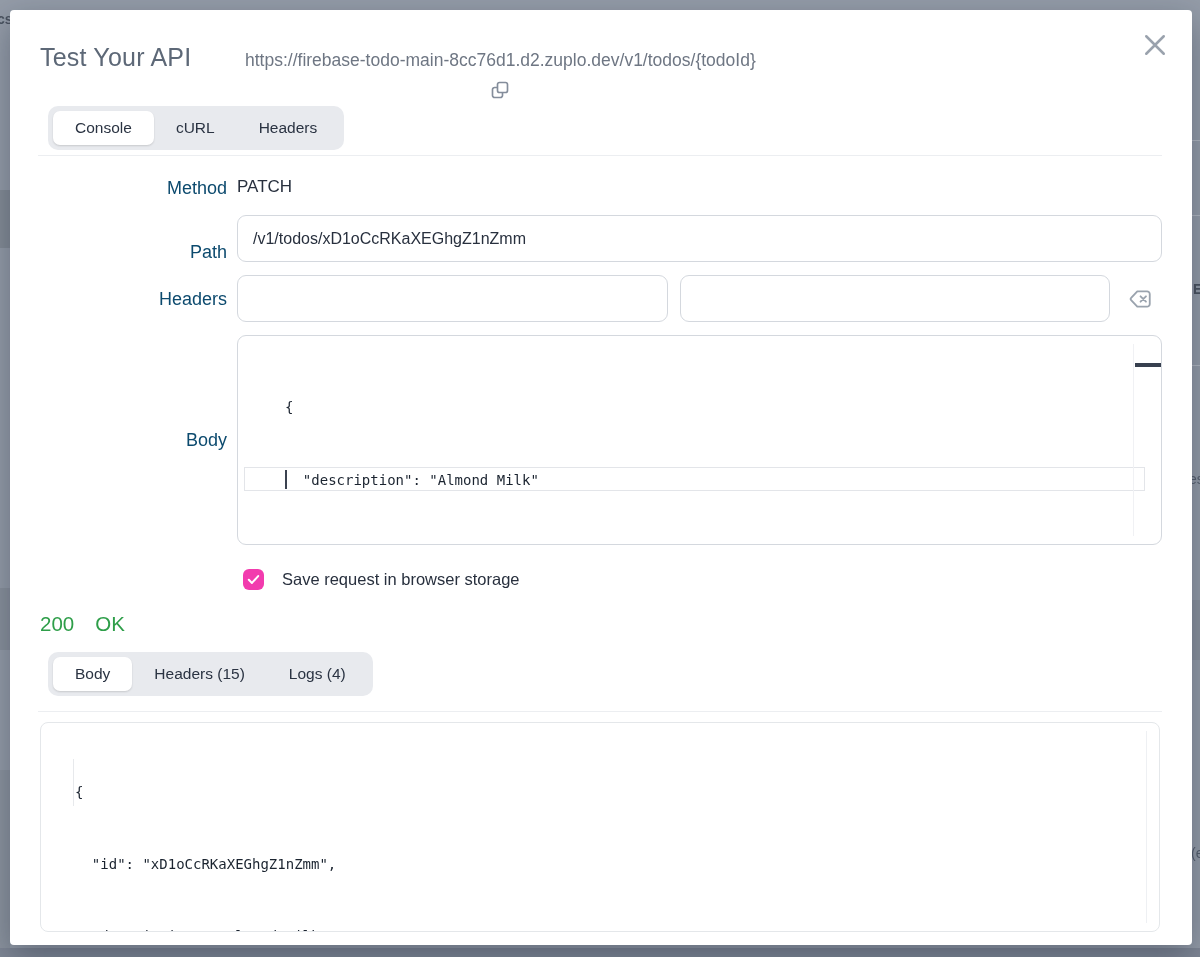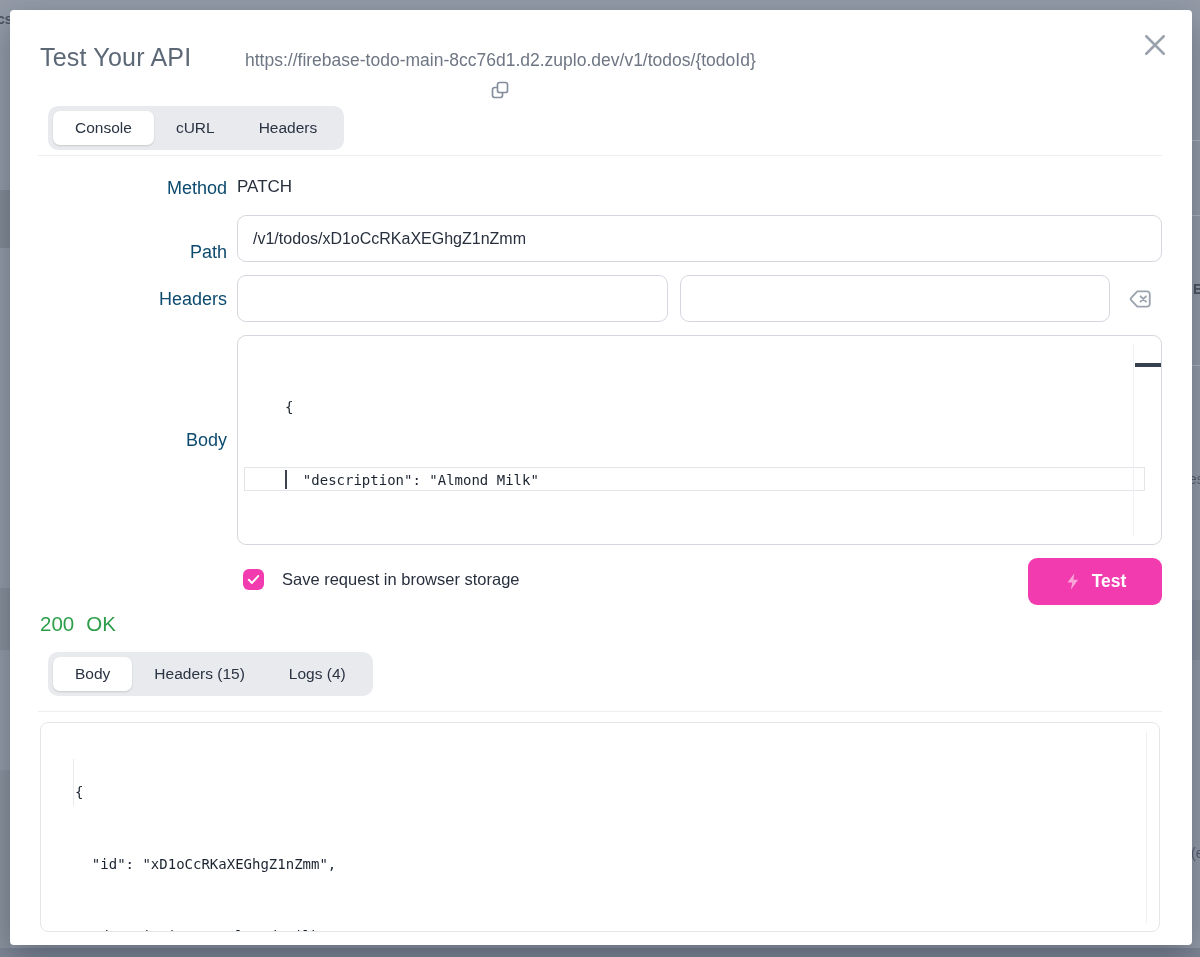--- a/index.html
+++ b/index.html
@@ -78,21 +78,21 @@
   .checkbox { width:21px; height:21px; border-radius:6px; background:#f23bae; display:flex; align-items:center; justify-content:center; }
   .save-label { font-size:16.5px; color:#28303e; }
   .test-btn {
     position:absolute; left:1018px; top:548px; width:134px; height:47px;
     background:#f23bae; border:none; border-radius:9px; cursor:pointer;
     display:flex; align-items:center; justify-content:center; gap:9px;
   }
   .test-label { color:#ffffff; font-size:17.5px; font-weight:700; font-family:"Liberation Sans", sans-serif; }
 
   
-  .status-row { position:absolute; left:30px; top:602px; font-size:20.5px; color:#2e9e49; display:flex; gap:12px; }
+  .status-row { position:absolute; left:30px; top:602px; font-size:20.5px; color:#2e9e49; display:flex; gap:21px; }
   .resp-box {
     position:absolute; left:30px; top:712px; width:1120px; height:210px;
     border:1px solid #e4e7ea; border-radius:8px; background:#fff; overflow:hidden;
   }
   .resp-box .code { position:absolute; left:0; top:9px; right:0; font-family:"DejaVu Sans Mono", monospace; font-size:14px; line-height:24px; white-space:pre; color:#1b2430; }
   .resp-box .cline { padding-left:34px; height:24px; }
   .indent-guide { position:absolute; left:32px; top:36px; width:1px; height:47px; background:#e7e9ec; }
   .resp-vline { position:absolute; right:12px; top:8px; bottom:8px; width:1px; background:#eef0f3; }
 
   svg { display:block; }
@@ -168,26 +168,20 @@
   </div>
 
   <div class="save-row">
     <span class="checkbox">
       <svg viewBox="0 0 24 24" width="15" height="15" fill="none" stroke="#ffffff" stroke-width="3.2" stroke-linecap="round" stroke-linejoin="round">
         <path d="M4.5 12.5l5 5 10-11"></path>
       </svg>
     </span>
     <span class="save-label">Save request in browser storage</span>
   </div>
-  <button class="test-btn">
-    <svg viewBox="0 0 24 24" width="19" height="19" fill="#f9a6da">
-      <path d="M13.2 1.5 4.4 13.2h6l-1.8 9.3 9.2-12.6h-6z"></path>
-    </svg>
-    <span class="test-label">Test</span>
-  </button>
 
   <div class="status-row">
     <span>200</span>
     <span>OK</span>
   </div>
 
   <div class="tabbar res">
     <div class="tab active">Body</div>
     <div class="tab">Headers (15)</div>
     <div class="tab">Logs (4)</div>

